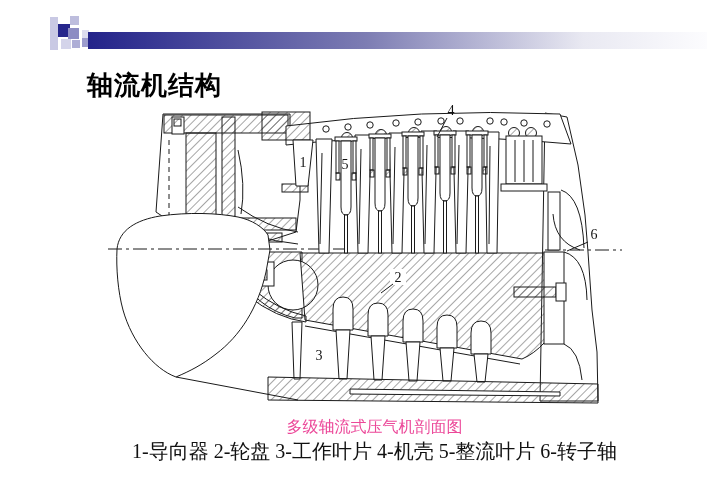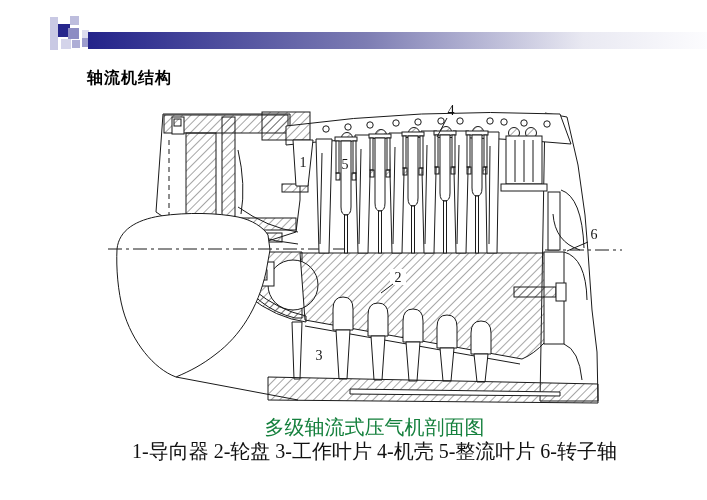--- a/index.html
+++ b/index.html
@@ -5,25 +5,25 @@
   html,body{margin:0;padding:0;background:#888;}
   .slide{
     position:relative;width:707px;height:500px;background:#ffffff;
     overflow:hidden;font-family:"Liberation Serif",serif;margin:0 auto;
   }
   .hdr-square{position:absolute;}
   .hdr-bar{position:absolute;left:88px;top:32px;width:619px;height:17px;}
   .slide-title{
     position:absolute;left:87px;top:68px;
     font-family:"Liberation Sans",sans-serif;font-weight:bold;
-    font-size:16px;color:#000;letter-spacing:1px;
+    font-size:26px;color:#000;letter-spacing:1px;
   }
   .diagram-svg{position:absolute;left:0;top:0;}
   .captions{position:absolute;left:42px;top:415px;width:665px;text-align:center;}
-  .caption-line1{font-size:20px;color:#15803d;line-height:24px;}
+  .caption-line1{font-size:16px;color:#ec4899;line-height:24px;}
   .caption-line2{font-size:20px;color:#111;line-height:24px;}
   svg .ln{stroke:#1a1a1a;stroke-width:1;fill:none;}
   svg .wh{fill:#ffffff;stroke:#1a1a1a;stroke-width:1;}
   svg .ht{fill:url(#hatch);stroke:#1a1a1a;stroke-width:1;}
   svg text{font-family:"Liberation Serif",serif;font-size:14px;fill:#111;}
 </style>
 </head>
 <body>
 
 <div class="slide">

